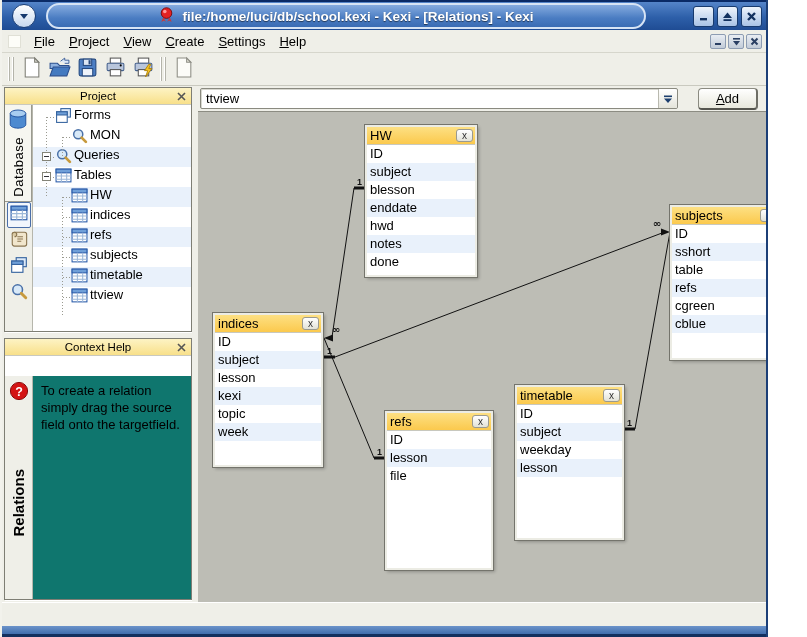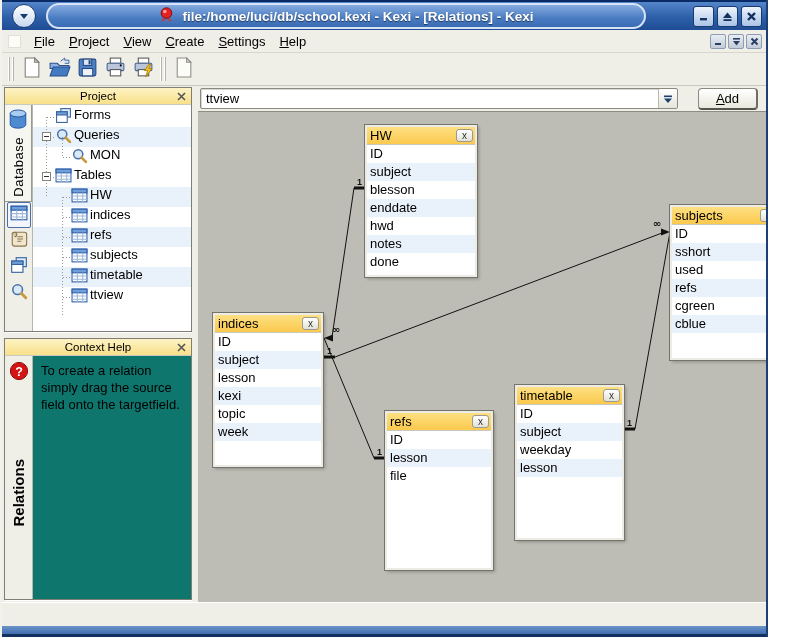--- a/index.html
+++ b/index.html
@@ -44,21 +44,21 @@
   .tool-btn svg { width:23px; height:23px; }
 
   
   #main { flex:1; display:flex; min-height:0; }
   #sidebar { width:190px; flex:0 0 190px; display:flex; flex-direction:column; padding:1px 0 2px 2px; }
   #v-splitter { width:6px; flex:0 0 6px; background:#efefe8; }
 
   .panel { border:1px solid #7e7e74; background:#fff; display:flex; flex-direction:column;
     box-shadow:1px 1px 0 #ffffff; }
   #project-panel { height:245px; flex:0 0 245px; }
-  #help-panel { flex:1; margin-top:6px; }
+  #help-panel { flex:1; margin-top:6px;gap:20px; }
   .panel-header { height:17px; flex:0 0 17px; display:flex; align-items:center;
     background:linear-gradient(#fdf3c4,#f8e08a); border-bottom:1px solid #c9c9bf; padding:0 2px; }
   .panel-header .ph-title { flex:1; text-align:center; font-size:11.5px; }
   .ph-close { width:15px; height:13px; display:flex; align-items:center; justify-content:center;
     border-radius:2px; }
   .panel-body { flex:1; display:flex; min-height:0; }
 
   
   .strip { width:28px; flex:0 0 28px; background:#efefe8; border-right:1px solid #b6b6ac;
     display:flex; flex-direction:column; align-items:center; }
@@ -298,38 +298,38 @@
               <div class="tree-row">
                 <span style="width:22px;flex:0 0 22px"></span>
                 <span class="t-icon"><svg width="17" height="17" viewBox="0 0 16 16">
                     <rect x="5.5" y="1.5" width="9" height="8" fill="#dce9f7" stroke="#35639f"></rect>
                     <rect x="1.5" y="4.5" width="10" height="10" fill="#fff" stroke="#35639f"></rect>
                     <rect x="1.5" y="4.5" width="10" height="3" fill="#6f9fd8" stroke="#35639f"></rect>
                   </svg></span>
                 <span class="tree-label">Forms</span>
                 <span class="stub" style="left: 14px; width: 8px;"></span>
               </div>
+              <div class="tree-row">
+                <span style="width:38px;flex:0 0 38px"></span>
+                <span class="t-icon"><svg width="17" height="17" viewBox="0 0 16 16">
+                    <circle cx="6.8" cy="6.8" r="4.3" fill="#d8e9f8" stroke="#4a71a8" stroke-width="1.4"></circle>
+                    <line x1="10" y1="10" x2="14" y2="14" stroke="#c79a3d" stroke-width="2.6" stroke-linecap="round"></line>
+                  </svg></span>
+                <span class="tree-label">MON</span>
+                <span class="stub" style="left: 30px; width: 8px;"></span>
+              </div>
               <div class="tree-row alt">
                 <span style="width:22px;flex:0 0 22px"></span>
                 <span class="t-icon"><svg width="17" height="17" viewBox="0 0 16 16">
                     <circle cx="6.8" cy="6.8" r="4.3" fill="#d8e9f8" stroke="#4a71a8" stroke-width="1.4"></circle>
                     <line x1="10" y1="10" x2="14" y2="14" stroke="#c79a3d" stroke-width="2.6" stroke-linecap="round"></line>
                   </svg></span>
                 <span class="tree-label">Queries</span>
                 <span class="expander" style="left: 9px;"></span>
                 <span class="stub" style="left: 14px; width: 8px;"></span>
-              </div>
-              <div class="tree-row">
-                <span style="width:38px;flex:0 0 38px"></span>
-                <span class="t-icon"><svg width="17" height="17" viewBox="0 0 16 16">
-                    <circle cx="6.8" cy="6.8" r="4.3" fill="#d8e9f8" stroke="#4a71a8" stroke-width="1.4"></circle>
-                    <line x1="10" y1="10" x2="14" y2="14" stroke="#c79a3d" stroke-width="2.6" stroke-linecap="round"></line>
-                  </svg></span>
-                <span class="tree-label">MON</span>
-                <span class="stub" style="left: 30px; width: 8px;"></span>
               </div>
               <div class="tree-row">
                 <span style="width:22px;flex:0 0 22px"></span>
                 <span class="t-icon"><svg width="17" height="17" viewBox="0 0 16 16">
                     <rect x="1" y="2" width="14" height="12" fill="#fff" stroke="#2a5caa"></rect>
                     <rect x="1" y="2" width="14" height="3.5" fill="#6f9fd8" stroke="#2a5caa"></rect>
                     <path d="M1 8.5h14M1 11.5h14M6 5.5v8.5M11 5.5v8.5" stroke="#9db8d8" stroke-width="1"></path>
                   </svg></span>
                 <span class="tree-label">Tables</span>
                 <span class="expander" style="left: 9px;"></span>
@@ -498,21 +498,21 @@
             <div class="rt-row alt">lesson</div>
             <div class="rt-row">file</div>
           </div>
           <div class="rel-table" style="left: 472px; top: 93px; width: 111px; height: 155px;">
             <div class="rt-head">
               <span class="rt-title">subjects</span>
               <span class="rt-close">x</span>
             </div>
             <div class="rt-row">ID</div>
             <div class="rt-row alt">sshort</div>
-            <div class="rt-row">used</div>
+            <div class="rt-row">table</div>
             <div class="rt-row alt">refs</div>
             <div class="rt-row">cgreen</div>
             <div class="rt-row alt">cblue</div>
           </div>
           <div class="rel-table" style="left: 317px; top: 273px; width: 109px; height: 155px;">
             <div class="rt-head">
               <span class="rt-title">timetable</span>
               <span class="rt-close">x</span>
             </div>
             <div class="rt-row">ID</div>

